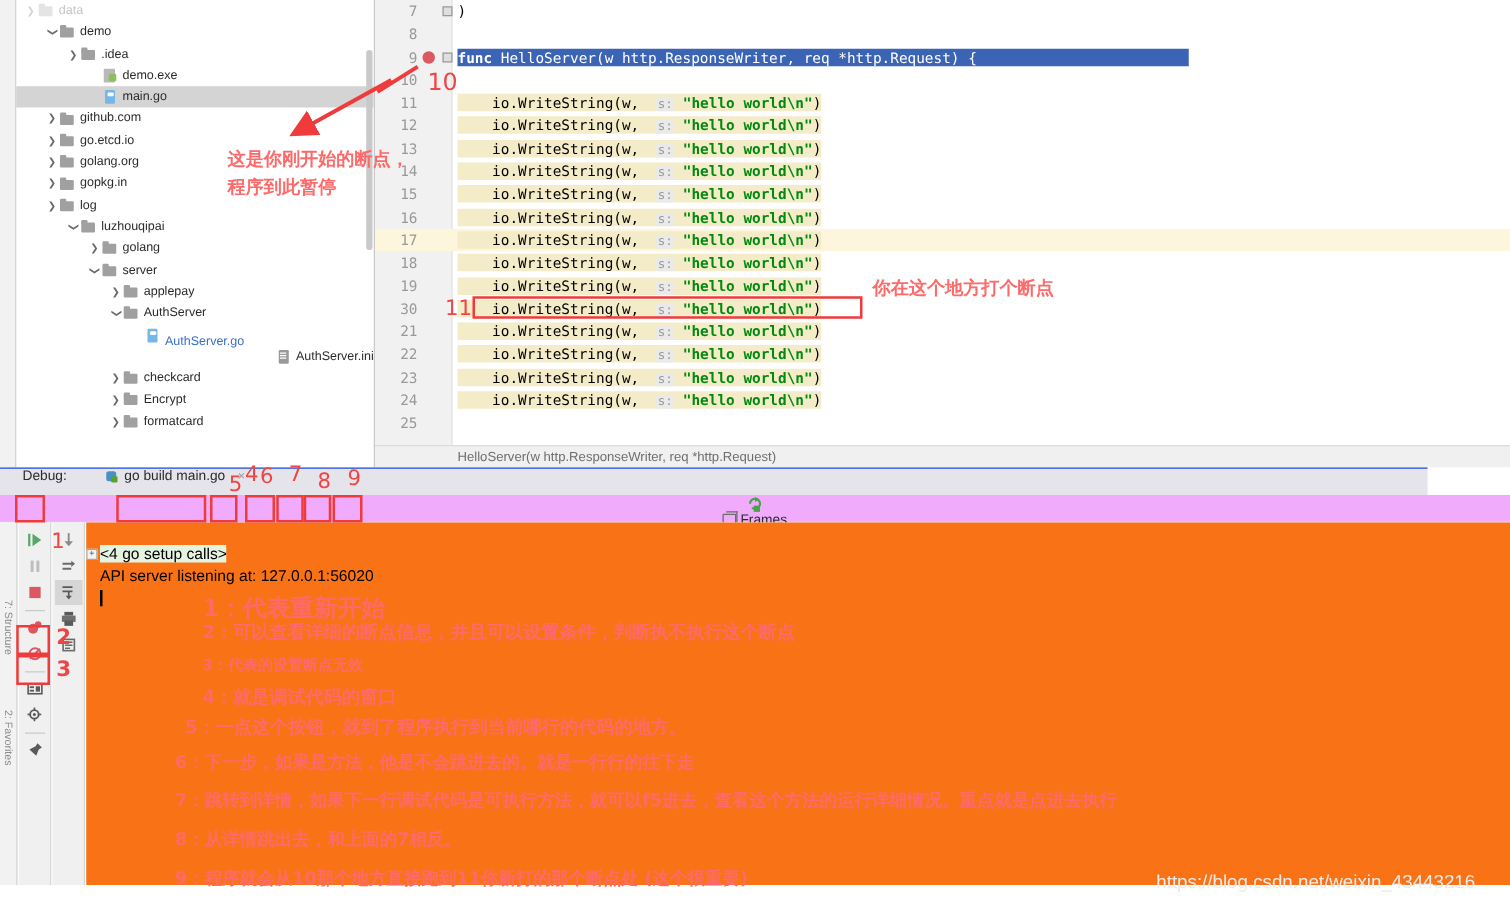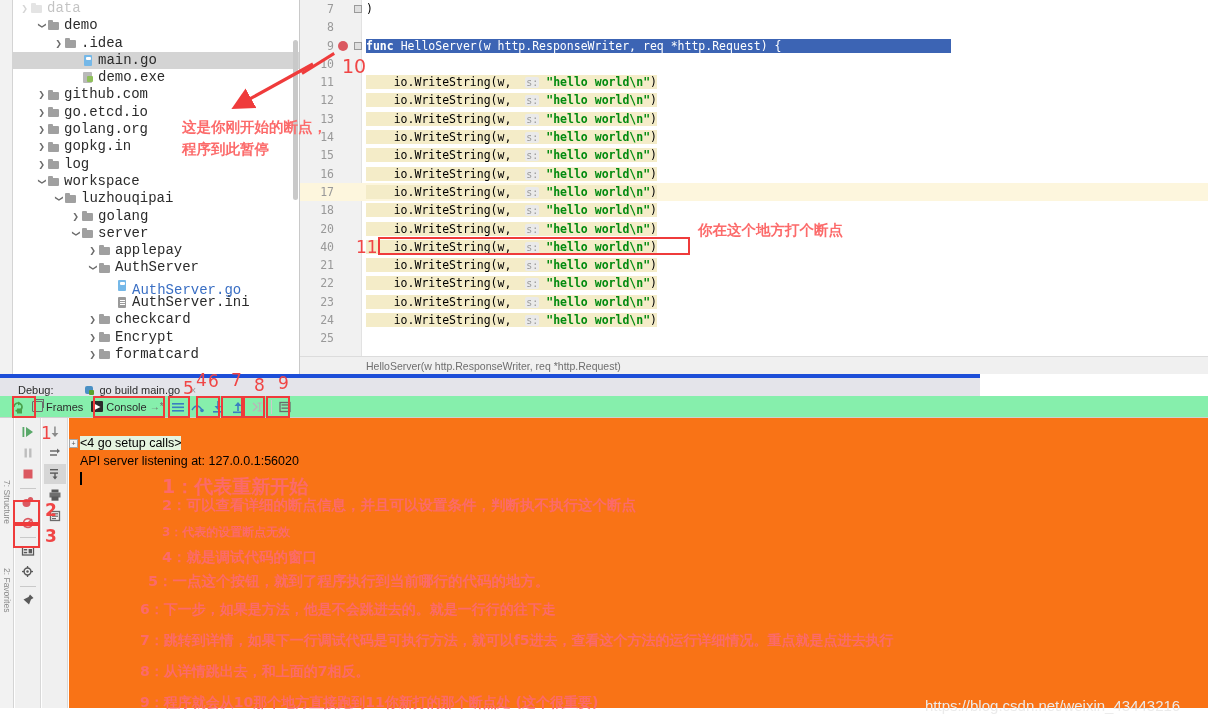--- a/index.html
+++ b/index.html
@@ -91,21 +91,21 @@
   }
   .ic-ini::before {
     content: ""; position: absolute; left: 3px; top: 1px;
     width: 8px; height: 11px; background: #9a9a9a; border-radius: 1px;
   }
   .ic-ini::after {
     content: ""; position: absolute; left: 4.5px; top: 3.5px;
     width: 5px; height: 1px; background: #fff;
     box-shadow: 0 2px 0 #fff, 0 4px 0 #fff;
   }
-  .tree-label { font-size: 14px; color: #2b2b2b; font-family: Liberation Mono, monospace; }
+  .tree-label { font-size: 10px; color: #2b2b2b; }
   .tree-label.blue { color: #3a6fc4; margin-top: 11px; }
 
   
   .editor-pane {
     position: absolute; left: 300px; top: 0;
     width: 908px; height: 374px;
     background: #ffffff;
     overflow: hidden;
   }
   .gutter {
@@ -170,24 +170,24 @@
     border-top: 1px solid #dcdcdc;
     font-size: 10.5px;
     color: #6e6e6e;
     line-height: 18px;
     padding-left: 66px;
   }
 
   
   .debug-header {
     position: absolute; left: 0; top: 374px;
-    width: 980px; height: 22px;
+    width: 1142px; height: 22px;
     background: #e4e4ea;
-    border-top: 4px solid #1d4ed8;
-    display: flex; align-items: flex-end;
+    border-top: 1px solid #1d4ed8;
+    display: flex; align-items: flex-start;
     font-size: 11px; color: #2b2b2b;
   }
   .debug-label { margin-left: 18px; }
   .debug-cfg {
     margin-left: 30px;
     display: flex; align-items: center; gap: 4px;
   }
   .bug-icon {
     width: 12px; height: 12px; position: relative;
   }
@@ -198,23 +198,23 @@
   .bug-icon::after {
     content: ""; position: absolute; left: 6px; top: 6px;
     width: 5px; height: 5px; background: #5aa02c; border-radius: 1px;
   }
   .close-x { margin-left: 6px; color: #9a9a9a; font-size: 10px; }
 
   
   .debug-toolbar {
     position: absolute; left: 0; top: 396px;
     width: 1208px; height: 22px;
-    background: #86efac;
+    background: #f0abfc;
     border-bottom: 1px solid #cfcfcf;
-    display: flex; align-items: center;
+    display: flex; align-items: center; flex-direction: column;
   }
   .tb-btn {
     width: 20px; height: 18px;
     display: flex; align-items: center; justify-content: center;
     position: relative;
   }
   .tb-sep {
     width: 1px; height: 14px; background: #cacaca; margin: 0 3px;
   }
   .frames-tab {
@@ -363,30 +363,30 @@
           <div class="tree-row" style="padding-left: 23px;">
             <span class="twisty" style="transform: rotate(-90deg);">❮</span>
             <span class="ic ic-folder"></span>
             <span class="tree-label">demo</span>
           </div>
           <div class="tree-row" style="padding-left: 40px;">
             <span class="twisty">❯</span>
             <span class="ic ic-folder"></span>
             <span class="tree-label">.idea</span>
           </div>
+          <div class="tree-row" style="padding-left: 57px;">
+            <span class="twisty"></span>
+            <span class="ic ic-exe"></span>
+            <span class="tree-label">demo.exe</span>
+          </div>
           <div class="tree-row selected" style="padding-left: 57px;">
             <span class="twisty"></span>
             <span class="ic ic-gofile"></span>
             <span class="tree-label">main.go</span>
           </div>
-          <div class="tree-row" style="padding-left: 57px;">
-            <span class="twisty"></span>
-            <span class="ic ic-exe"></span>
-            <span class="tree-label">demo.exe</span>
-          </div>
           <div class="tree-row" style="padding-left: 23px;">
             <span class="twisty">❯</span>
             <span class="ic ic-folder"></span>
             <span class="tree-label">github.com</span>
           </div>
           <div class="tree-row" style="padding-left: 23px;">
             <span class="twisty">❯</span>
             <span class="ic ic-folder"></span>
             <span class="tree-label">go.etcd.io</span>
           </div>
@@ -397,25 +397,20 @@
           </div>
           <div class="tree-row" style="padding-left: 23px;">
             <span class="twisty">❯</span>
             <span class="ic ic-folder"></span>
             <span class="tree-label">gopkg.in</span>
           </div>
           <div class="tree-row" style="padding-left: 23px;">
             <span class="twisty">❯</span>
             <span class="ic ic-folder"></span>
             <span class="tree-label">log</span>
-          </div>
-          <div class="tree-row" style="padding-left: 23px;">
-            <span class="twisty" style="transform: rotate(-90deg);">❮</span>
-            <span class="ic ic-folder"></span>
-            <span class="tree-label">workspace</span>
           </div>
           <div class="tree-row" style="padding-left: 40px;">
             <span class="twisty" style="transform: rotate(-90deg);">❮</span>
             <span class="ic ic-folder"></span>
             <span class="tree-label">luzhouqipai</span>
           </div>
           <div class="tree-row" style="padding-left: 57px;">
             <span class="twisty">❯</span>
             <span class="ic ic-folder"></span>
             <span class="tree-label">golang</span>
@@ -433,21 +428,21 @@
           <div class="tree-row" style="padding-left: 74px;">
             <span class="twisty" style="transform: rotate(-90deg);">❮</span>
             <span class="ic ic-folder"></span>
             <span class="tree-label">AuthServer</span>
           </div>
           <div class="tree-row" style="padding-left: 91px;">
             <span class="twisty"></span>
             <span class="ic ic-gofile"></span>
             <span class="tree-label blue">AuthServer.go</span>
           </div>
-          <div class="tree-row" style="padding-left: 91px;">
+          <div class="tree-row" style="padding-left: 91px; justify-content: flex-end;">
             <span class="twisty"></span>
             <span class="ic ic-ini"></span>
             <span class="tree-label">AuthServer.ini</span>
           </div>
           <div class="tree-row" style="padding-left: 74px;">
             <span class="twisty">❯</span>
             <span class="ic ic-folder"></span>
             <span class="tree-label">checkcard</span>
           </div>
           <div class="tree-row" style="padding-left: 74px;">
@@ -472,22 +467,22 @@
           <div class="code-line"><span class="lnum">9</span><span class="breakpoint"></span><span class="foldmark"></span><span class="codetext"><span class="sel-blue" style="padding-right: 170px;"><span style="font-weight: bold;">func</span><span> HelloServer(w http.ResponseWriter, req *http.Request) {</span></span></span></div>
           <div class="code-line"><span class="lnum">10</span><span class="codetext">&nbsp;</span></div>
           <div class="code-line"><span class="lnum">11</span><span class="codetext"><span class="hl-yellow"><span>    io.WriteString(w, </span> <span class="hintparam">s:</span> <span class="str">"hello world\n"</span><span>)</span></span></span></div>
           <div class="code-line"><span class="lnum">12</span><span class="codetext"><span class="hl-yellow"><span>    io.WriteString(w, </span> <span class="hintparam">s:</span> <span class="str">"hello world\n"</span><span>)</span></span></span></div>
           <div class="code-line"><span class="lnum">13</span><span class="codetext"><span class="hl-yellow"><span>    io.WriteString(w, </span> <span class="hintparam">s:</span> <span class="str">"hello world\n"</span><span>)</span></span></span></div>
           <div class="code-line"><span class="lnum">14</span><span class="codetext"><span class="hl-yellow"><span>    io.WriteString(w, </span> <span class="hintparam">s:</span> <span class="str">"hello world\n"</span><span>)</span></span></span></div>
           <div class="code-line"><span class="lnum">15</span><span class="codetext"><span class="hl-yellow"><span>    io.WriteString(w, </span> <span class="hintparam">s:</span> <span class="str">"hello world\n"</span><span>)</span></span></span></div>
           <div class="code-line"><span class="lnum">16</span><span class="codetext"><span class="hl-yellow"><span>    io.WriteString(w, </span> <span class="hintparam">s:</span> <span class="str">"hello world\n"</span><span>)</span></span></span></div>
           <div class="code-line hl-row-yellow"><span class="lnum">17</span><span class="codetext"><span class="hl-yellow"><span>    io.WriteString(w, </span> <span class="hintparam">s:</span> <span class="str">"hello world\n"</span><span>)</span></span></span></div>
           <div class="code-line"><span class="lnum">18</span><span class="codetext"><span class="hl-yellow"><span>    io.WriteString(w, </span> <span class="hintparam">s:</span> <span class="str">"hello world\n"</span><span>)</span></span></span></div>
-          <div class="code-line"><span class="lnum">20</span><span class="codetext"><span class="hl-yellow"><span>    io.WriteString(w, </span> <span class="hintparam">s:</span> <span class="str">"hello world\n"</span><span>)</span></span></span></div>
-          <div class="code-line"><span class="lnum">40</span><span class="codetext"><span class="hl-yellow"><span>    io.WriteString(w, </span> <span class="hintparam">s:</span> <span class="str">"hello world\n"</span><span>)</span></span></span></div>
+          <div class="code-line"><span class="lnum">19</span><span class="codetext"><span class="hl-yellow"><span>    io.WriteString(w, </span> <span class="hintparam">s:</span> <span class="str">"hello world\n"</span><span>)</span></span></span></div>
+          <div class="code-line"><span class="lnum">30</span><span class="codetext"><span class="hl-yellow"><span>    io.WriteString(w, </span> <span class="hintparam">s:</span> <span class="str">"hello world\n"</span><span>)</span></span></span></div>
           <div class="code-line"><span class="lnum">21</span><span class="codetext"><span class="hl-yellow"><span>    io.WriteString(w, </span> <span class="hintparam">s:</span> <span class="str">"hello world\n"</span><span>)</span></span></span></div>
           <div class="code-line"><span class="lnum">22</span><span class="codetext"><span class="hl-yellow"><span>    io.WriteString(w, </span> <span class="hintparam">s:</span> <span class="str">"hello world\n"</span><span>)</span></span></span></div>
           <div class="code-line"><span class="lnum">23</span><span class="codetext"><span class="hl-yellow"><span>    io.WriteString(w, </span> <span class="hintparam">s:</span> <span class="str">"hello world\n"</span><span>)</span></span></span></div>
           <div class="code-line"><span class="lnum">24</span><span class="codetext"><span class="hl-yellow"><span>    io.WriteString(w, </span> <span class="hintparam">s:</span> <span class="str">"hello world\n"</span><span>)</span></span></span></div>
           <div class="code-line"><span class="lnum">25</span><span class="codetext">&nbsp;</span></div>
         </div>
       <div class="statusline">HelloServer(w http.ResponseWriter, req *http.Request)</div>
     </div>
   </div>
 

